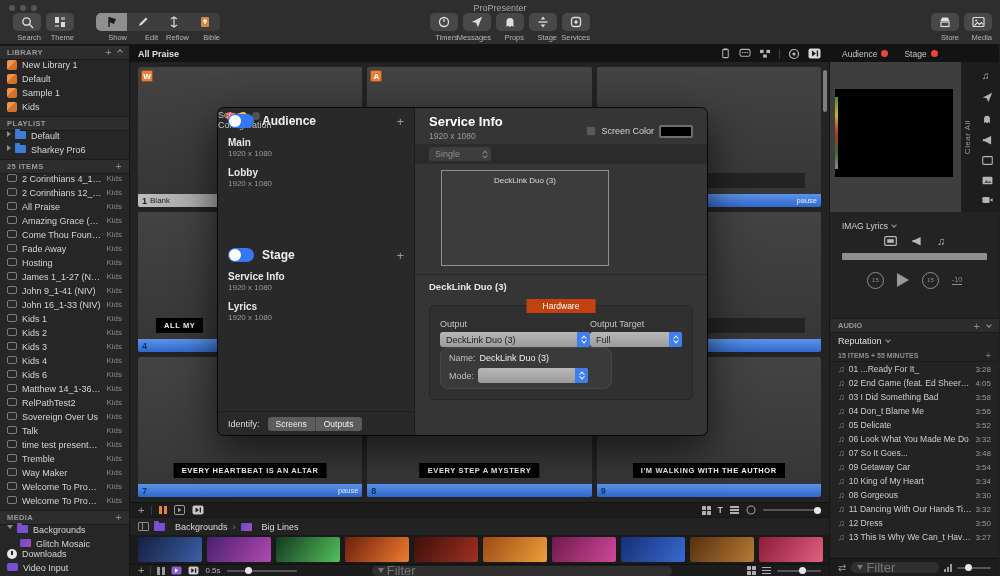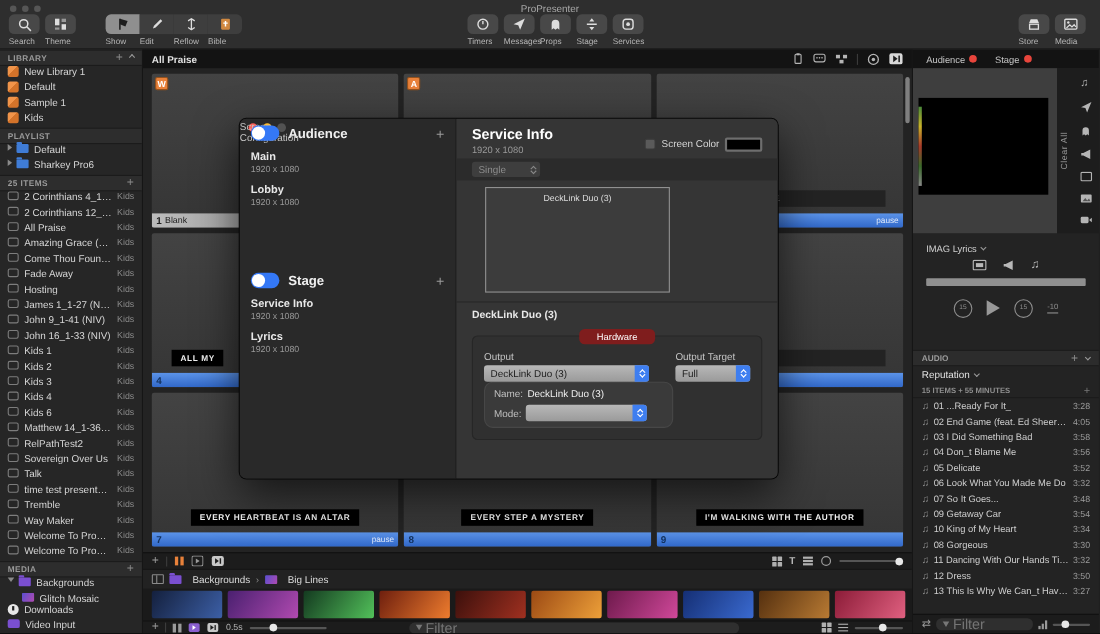--- a/index.html
+++ b/index.html
@@ -6,21 +6,21 @@
 html,body{background:#000}
 .app{position:relative;width:1000px;height:576px;background:#1f1f1f;font-family:"Liberation Sans",sans-serif;overflow:hidden;color:#c8c8c8}
 svg{display:block}
 
 .chrome{height:45px;background:#2e2e2e;border-bottom:1px solid #141414}
 .titlebar{height:13px;position:relative}
 .lights{position:absolute;left:9px;top:5px;display:flex;gap:5px}
 .lights i{width:6px;height:6px;border-radius:50%;background:#565656}
 .win-title{position:absolute;left:0;right:0;top:3px;text-align:center;font-size:9px;color:#a8a8a8}
 .toolbar{display:flex;align-items:flex-start;padding:0 8px;height:32px}
-.tb{display:flex;flex-direction:column;align-items:flex-start;width:33px;cursor:default}
+.tb{display:flex;flex-direction:column;align-items:flex-end;width:33px;cursor:default}
 .tb .ic{width:28px;height:18px;border-radius:5px;background:#484848;display:flex;align-items:center;justify-content:center}
 .tb .lb{font-size:7.5px;color:#b5b5b5;margin-top:2px;white-space:nowrap}
 .modes{display:flex;margin-left:22px}
 .modes .tb{width:31px}
 .modes .tb .ic{width:31px;border-radius:0;background:#3e3e3e}
 .modes .tb:first-child .ic{border-radius:5px 0 0 5px}
 .modes .tb:last-child .ic{border-radius:0 5px 5px 0}
 .modes .tb.active .ic{background:#8f8f8f}
 .centergrp{display:flex;margin-left:205px}
 .rightgrp{display:flex;margin-left:auto}
@@ -160,22 +160,22 @@
 .sel .cap .cu,.sel .cap .cd{width:4px;height:4px;border-right:1.3px solid #fff;border-bottom:1.3px solid #fff}
 .sel .cap .cu{transform:rotate(-135deg) translate(-1px,-1px)}
 .sel .cap .cd{transform:rotate(45deg) translate(-1px,-1px)}
 .sel.dark .cap .cu,.sel.dark .cap .cd{border-color:#888}
 .dr-canvas{height:110px;position:relative;flex:none}
 .dispbox{position:absolute;left:26px;top:6px;width:168px;height:96px;border:1px solid #909090;background:#3c3c3c}
 .dispbox .lbl{position:absolute;left:0;right:0;top:5px;text-align:center;font-size:8px;color:#ddd}
 .dr-section{flex:1;border-top:1px solid #272727;padding:6px 14px}
 .dr-sec-title{font-size:9.5px;font-weight:bold;color:#e8e8e8}
 .groupbox{margin-top:13px;position:relative;background:#303030;border:1px solid #262626;border-radius:5px;padding:13px 10px 10px}
-.hwpill{position:absolute;top:-7px;left:50%;transform:translateX(-50%);background:#7f1d1d;color:#fff;font-size:8.5px;padding:2px 16px;border-radius:5px}
-.fields{display:flex;gap:24px}
+.hwpill{position:absolute;top:-7px;left:50%;transform:translateX(-50%);background:#c2410c;color:#fff;font-size:8.5px;padding:2px 16px;border-radius:0}
+.fields{display:flex;gap:0}
 .field .flb{font-size:9px;color:#c4c4c4;margin-bottom:3px}
 .field.f1{width:150px}
 .field.f2{flex:1}
 .namebox{width:172px;background:#3a3a3a;border:1px solid #474747;border-radius:8px;padding:5px 8px;font-size:9px}
 .namebox .row{display:flex;align-items:center;gap:4px}
 .namebox .k{color:#c0c0c0}
 .namebox .v{color:#efefef}
 .namebox .row+.row{margin-top:5px}
 .namebox .sel{flex:1}
 </style>
@@ -955,20 +955,28 @@
             <div class="scritem selected">
               <div class="n">Service Info</div>
               <div class="r">1920 x 1080</div>
             </div>
 
             <div class="scritem">
               <div class="n">Lyrics</div>
               <div class="r">1920 x 1080</div>
             </div>
           </div>
+        <div class="identify">
+          <span>Identify:</span>
+          <span class="seg">
+
+          <span>Screens</span>
+              <span>Outputs</span>
+            </span>
+        </div>
       </div>
 
       <div class="dlg-right">
         <div class="dr-head">
           <div>
             <div class="t">Service Info</div>
             <div class="r">1920 x 1080</div>
           </div>
           <div class="sc-right">
             <span class="cbox"></span>

